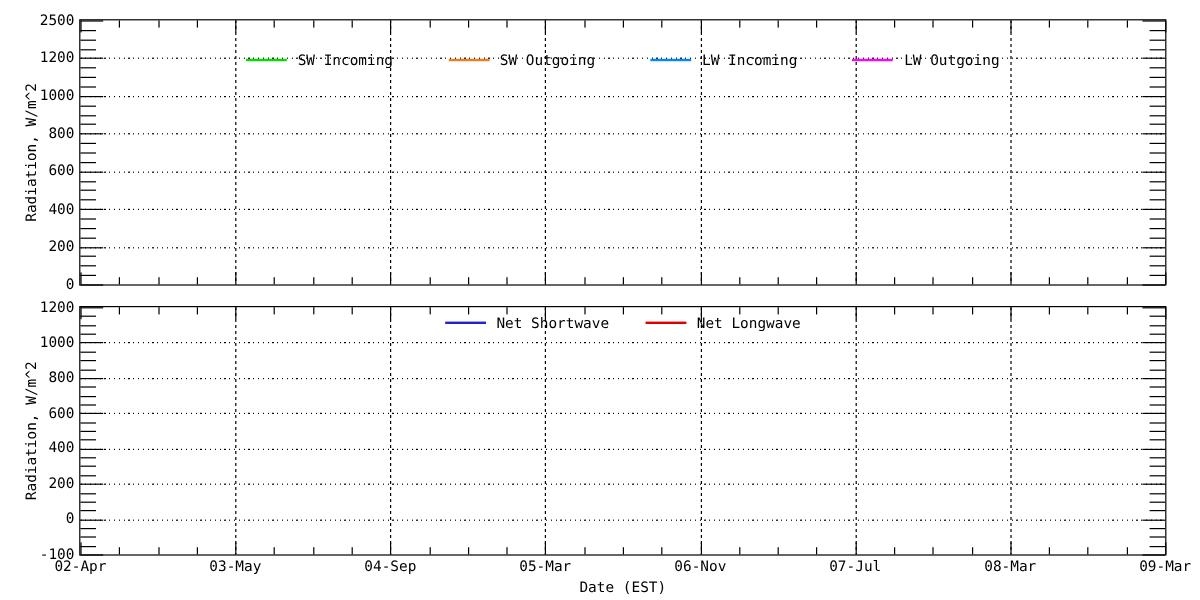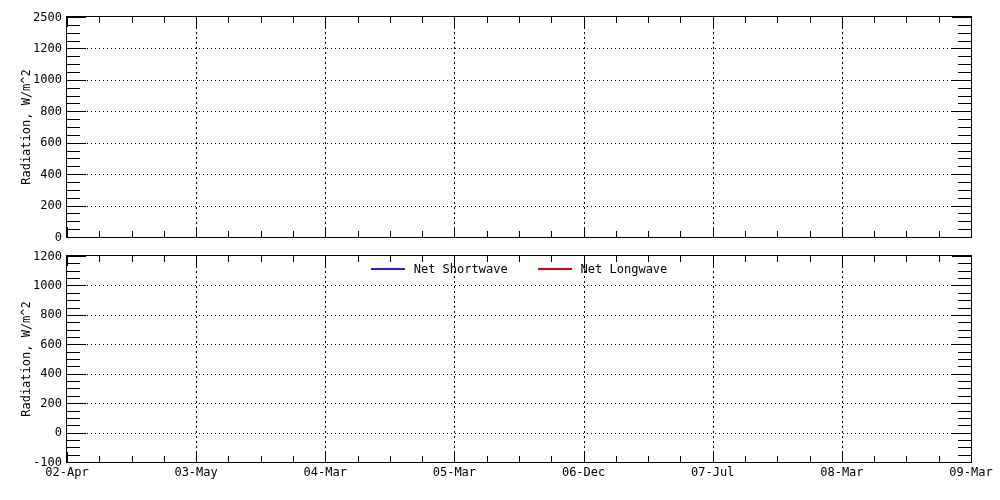--- a/index.html
+++ b/index.html
@@ -35,20 +35,26 @@
   .ytick-label { position:absolute; right:calc(100% + 5px); width:46px; text-align:right;
                  height:13px; line-height:13px; white-space:nowrap; }
   .xtick-label { position:absolute; width:70px; text-align:center; height:13px; line-height:13px; }
 </style>
 </head>
 <body>
 
 <div class="canvas">
 
   <div class="plot plot1" id="plot1">
+    <div class="legend legend1" id="legend1">
+        <div class="legend-item"><div class="legend-line" style="background: rgb(0, 221, 0);"></div><span>SW Incoming</span></div>
+        <div class="legend-item"><div class="legend-line" style="background: rgb(238, 125, 32);"></div><span>SW Outgoing</span></div>
+        <div class="legend-item"><div class="legend-line" style="background: rgb(0, 136, 255);"></div><span>LW Incoming</span></div>
+        <div class="legend-item"><div class="legend-line" style="background: rgb(255, 0, 255);"></div><span>LW Outgoing</span></div>
+      </div>
   <div class="hgrid" style="top: 188.6px;"></div>
       <div class="hgrid" style="top: 157.1px;"></div>
       <div class="hgrid" style="top: 125.7px;"></div>
       <div class="hgrid" style="top: 94.3px;"></div>
       <div class="hgrid" style="top: 62.9px;"></div>
       <div class="hgrid" style="top: 31.4px;"></div>
       <div class="vgrid" style="left: 129.1px;"></div>
       <div class="vgrid" style="left: 258.3px;"></div>
       <div class="vgrid" style="left: 387.4px;"></div>
       <div class="vgrid" style="left: 516.6px;"></div>
@@ -316,24 +322,25 @@
       <div class="ytick-label" style="top: 199.5px;">-100</div>
       <div class="ytick-label" style="top: 170.1px;">0</div>
       <div class="ytick-label" style="top: 140.6px;">200</div>
       <div class="ytick-label" style="top: 111.2px;">400</div>
       <div class="ytick-label" style="top: 81.8px;">600</div>
       <div class="ytick-label" style="top: 52.4px;">800</div>
       <div class="ytick-label" style="top: 22.9px;">1000</div>
       <div class="ytick-label" style="top: -6.5px;">1200</div>
       <div class="xtick-label" style="left: -35px; top: 210px;">02-Apr</div>
       <div class="xtick-label" style="left: 94.1px; top: 210px;">03-May</div>
-      <div class="xtick-label" style="left: 223.3px; top: 210px;">04-Mar</div>
+      <div class="xtick-label" style="left: 223.3px; top: 210px;">04-Sep</div>
       <div class="xtick-label" style="left: 352.4px; top: 210px;">05-Mar</div>
-      <div class="xtick-label" style="left: 481.6px; top: 210px;">06-Dec</div>
+      <div class="xtick-label" style="left: 481.6px; top: 210px;">06-Nov</div>
       <div class="xtick-label" style="left: 610.7px; top: 210px;">07-Jul</div>
       <div class="xtick-label" style="left: 739.9px; top: 210px;">08-Mar</div>
       <div class="xtick-label" style="left: 869px; top: 210px;">09-Mar</div>
     </div>
 
   <div class="ylabel ylabel1">Radiation, W/m^2</div>
   <div class="ylabel ylabel2">Radiation, W/m^2</div>
+  <div class="xlabel">Date (EST)</div>
 
 </div>
 
 </body></html>

